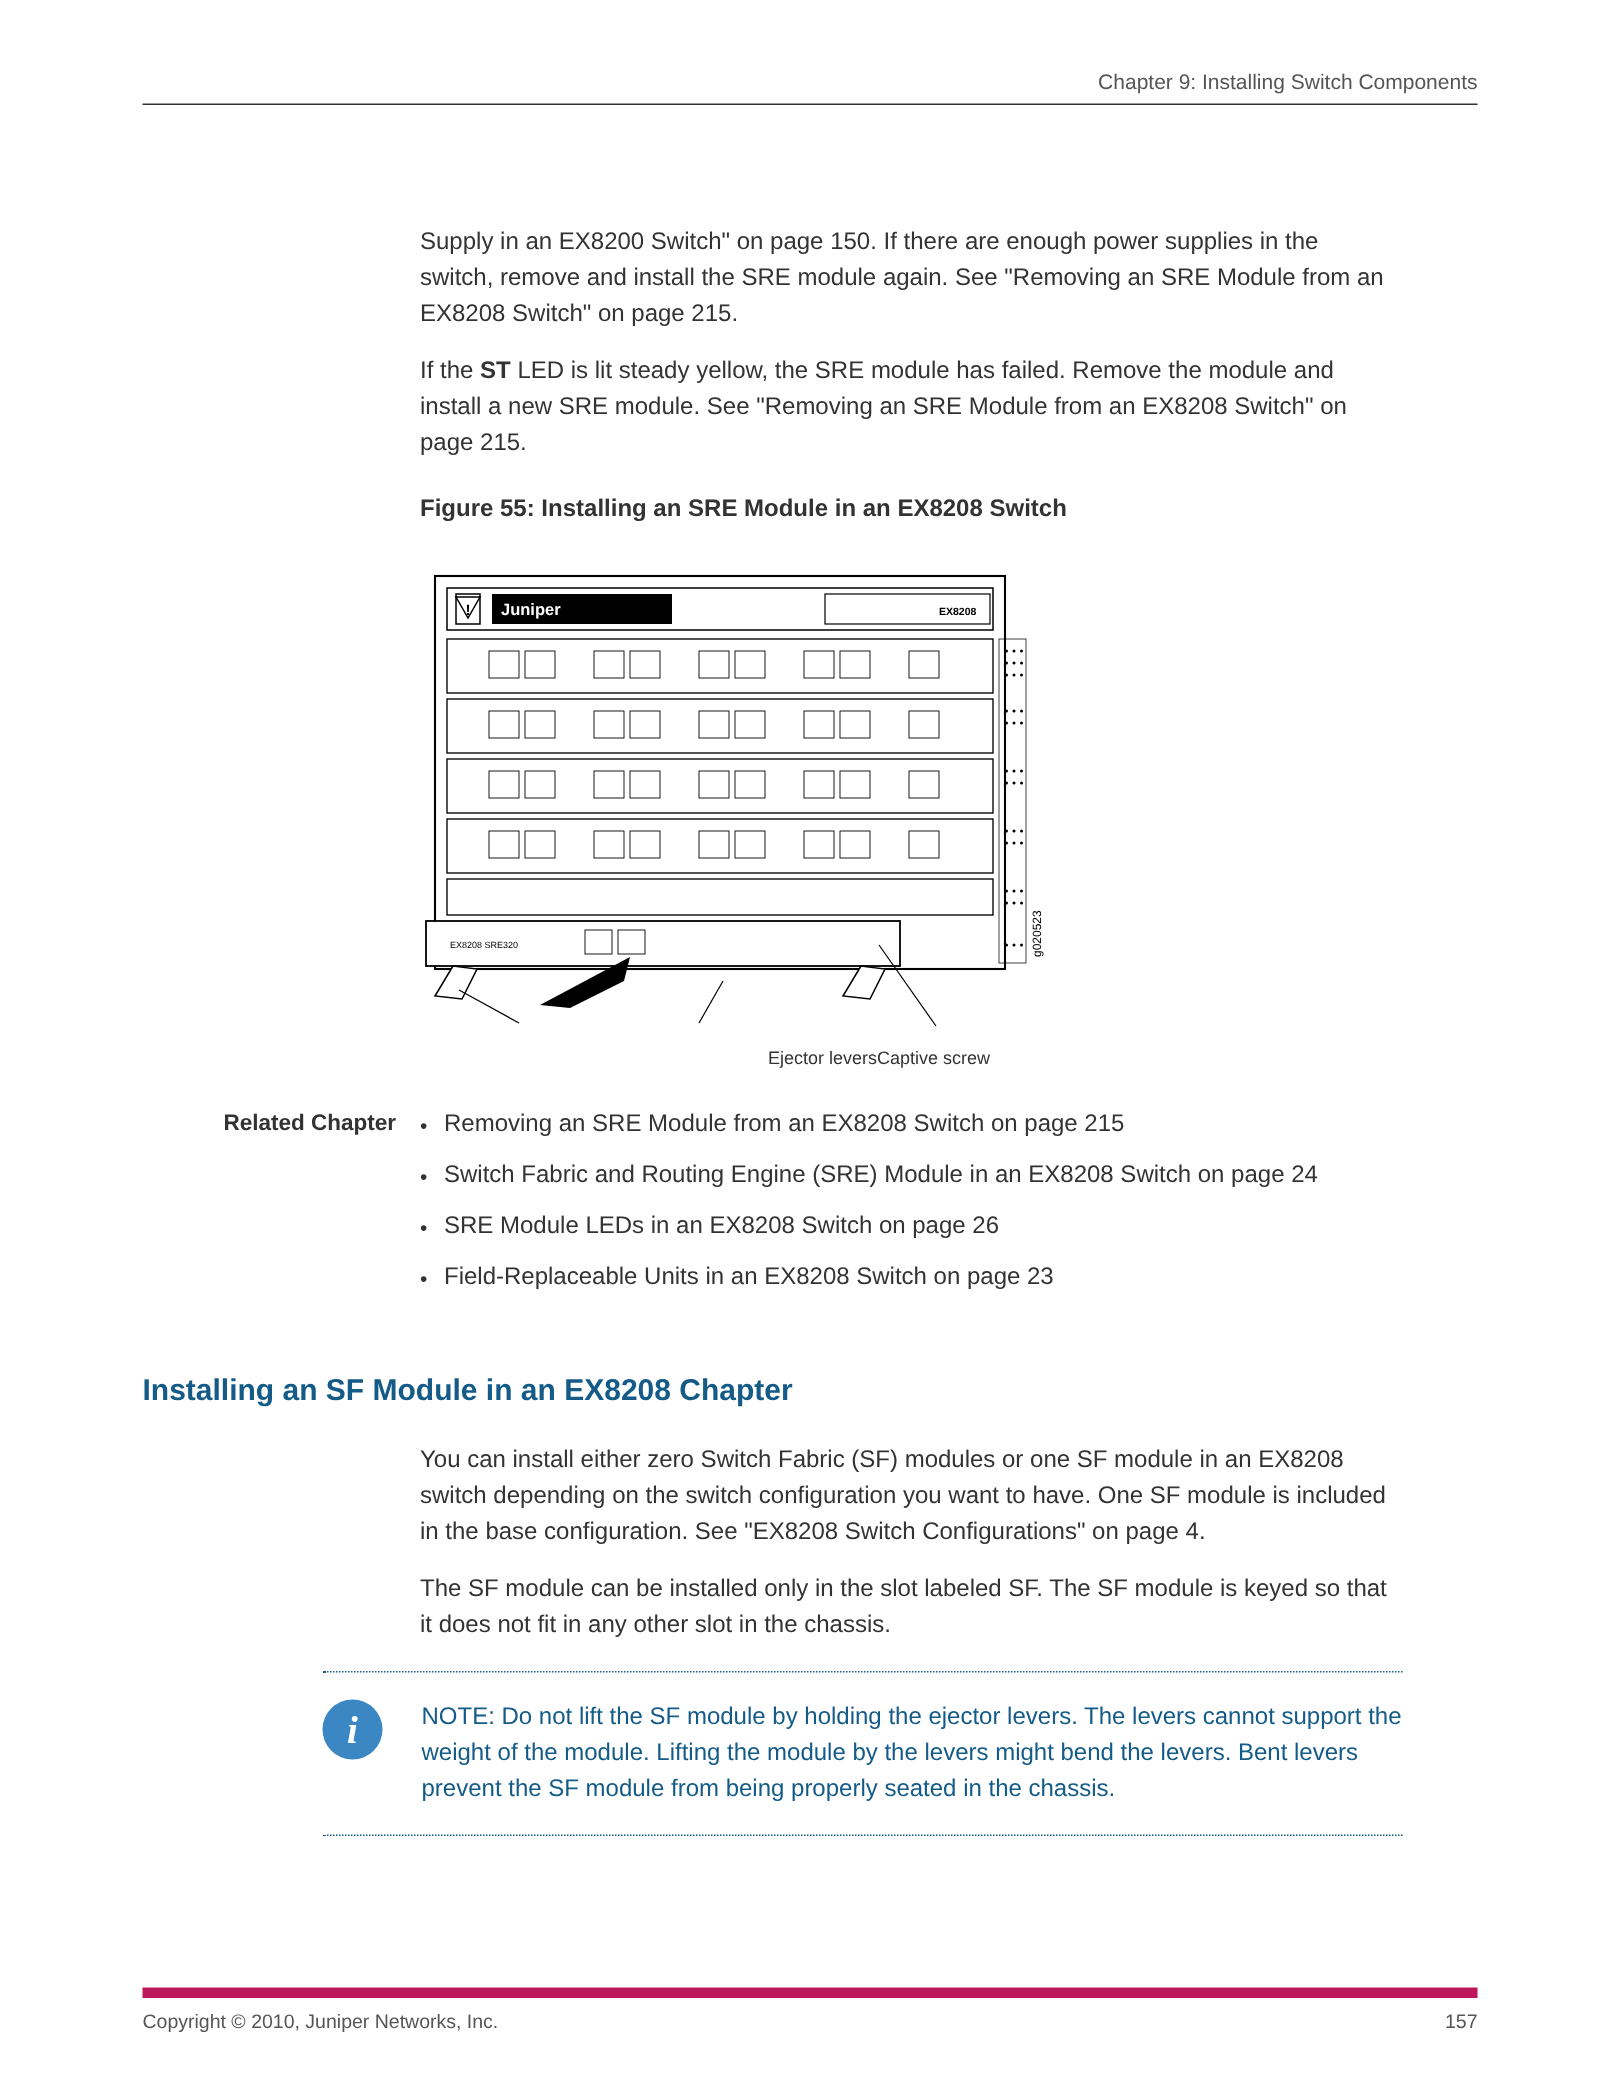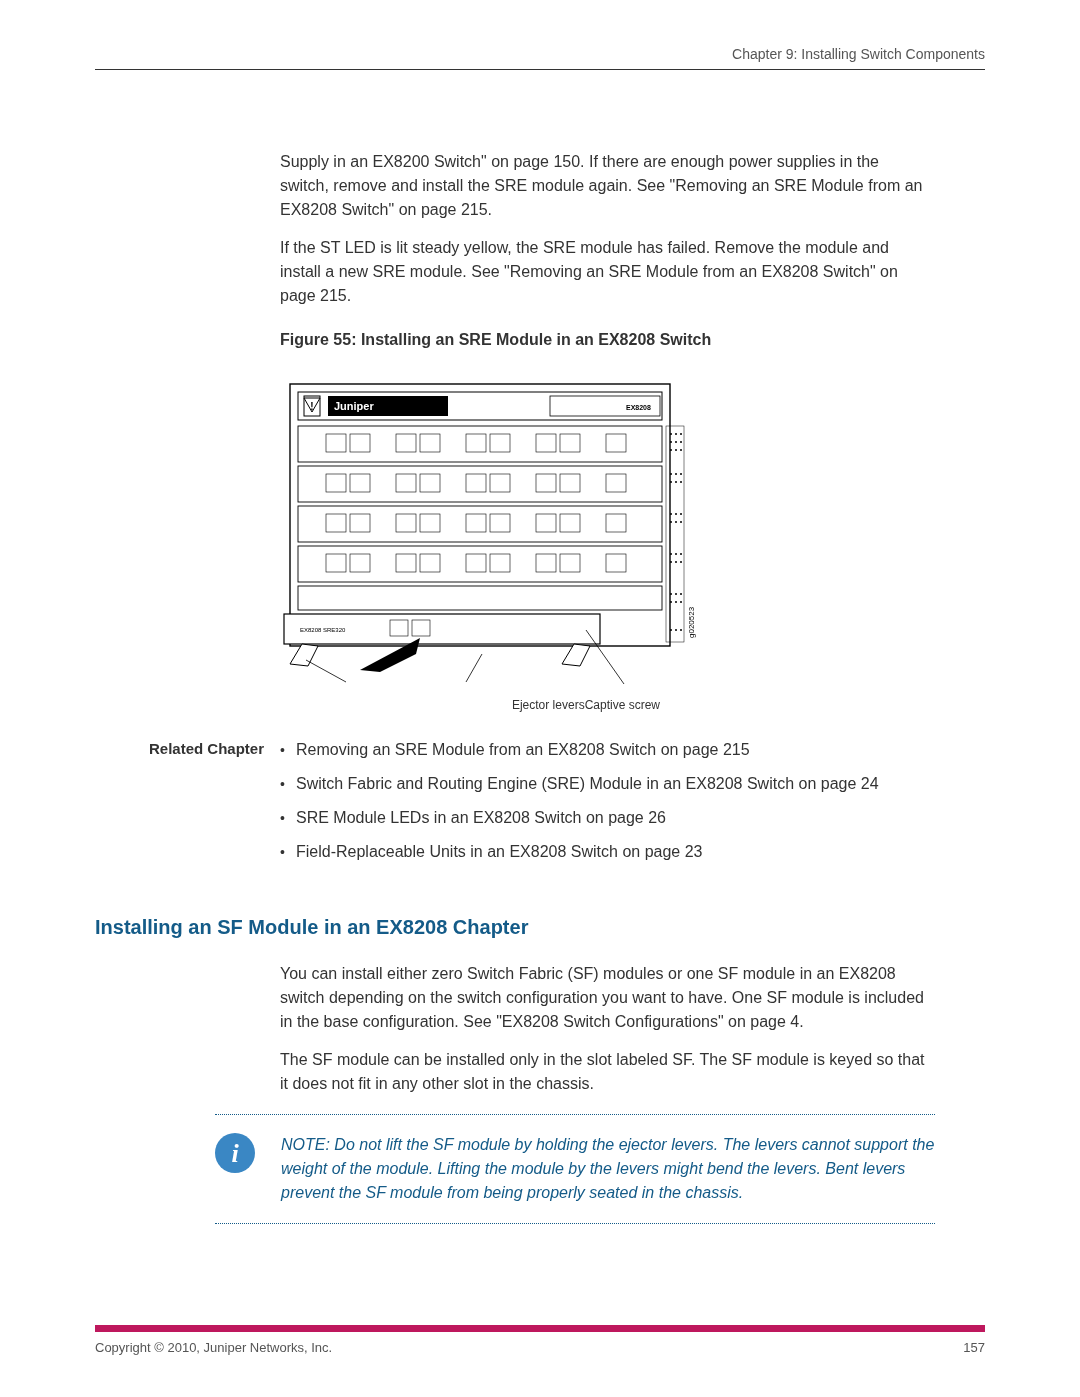--- a/index.html
+++ b/index.html
@@ -28,21 +28,21 @@
   }
   .content-col {
     margin-left: 185px;
     width: 650px;
   }
   .para {
     font-size: 16px;
     color: #333;
     margin-bottom: 14px;
   }
-  .st { font-weight: 400; text-align: center; }
+  .st { font-weight: 700; text-align: center; }
   .figure-caption {
     font-weight: 700;
     margin: 20px 0 18px 0;
     font-size: 16px;
   }
   .figure {
     width: 420px;
     margin: 0 0 24px 0;
   }
   .figure svg { display: block; }
@@ -117,21 +117,20 @@
     font-style: italic;
     font-weight: 700;
     font-size: 26px;
     flex-shrink: 0;
     margin-right: 26px;
   }
   .note-text {
     color: #145b88;
     font-size: 16px;
     line-height: 1.5;
-    font-style: italic;
   }
   .footer {
     position: absolute;
     bottom: 40px;
     left: 95px;
     right: 95px;
     border-top: 7px solid #be185d;
     padding-top: 6px;
     display: flex;
     justify-content: space-between;

